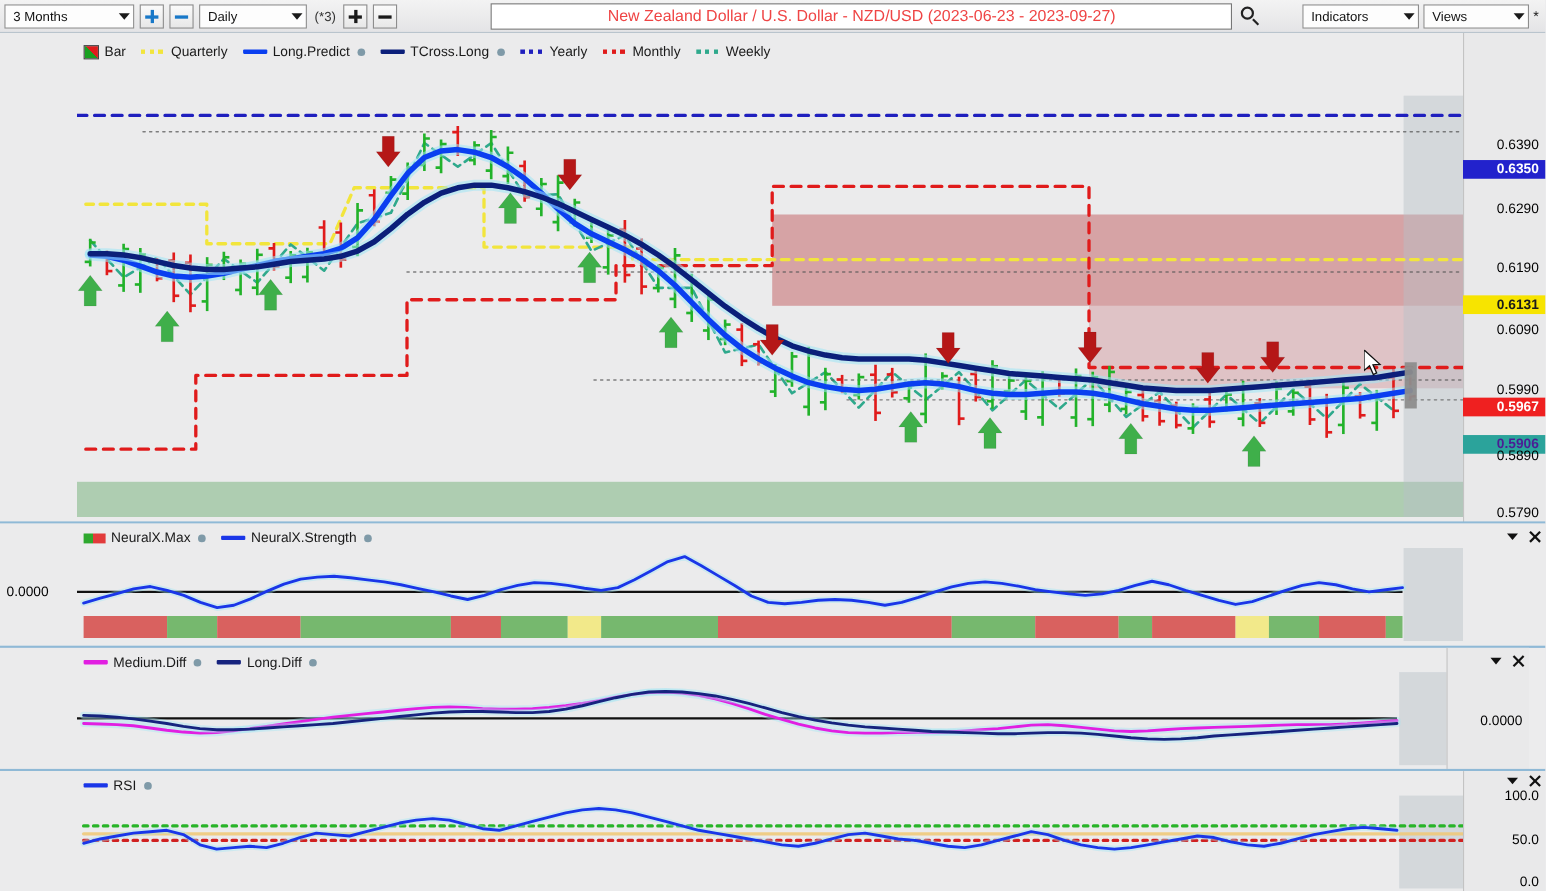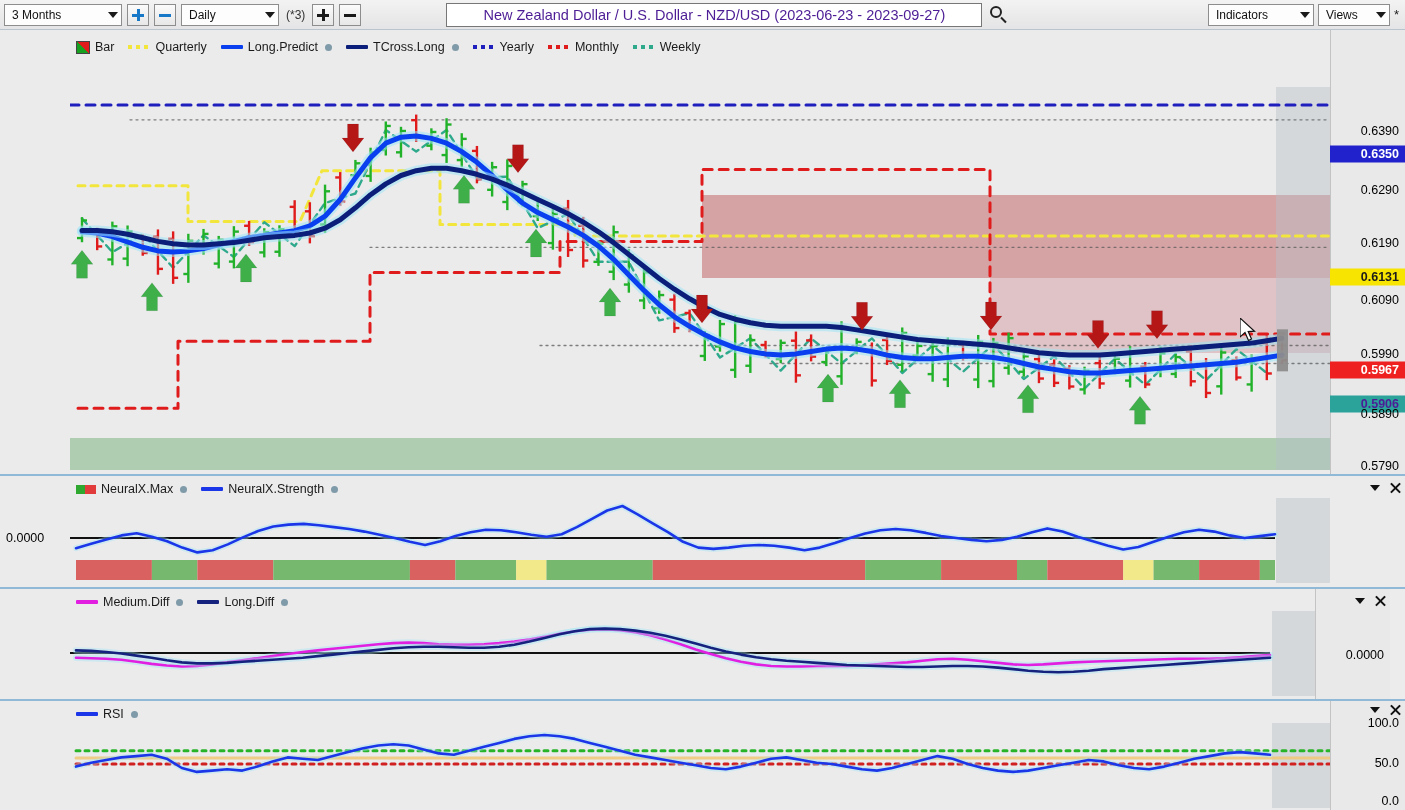--- a/index.html
+++ b/index.html
@@ -33,22 +33,22 @@
     width: 22px; height: 22px; background: linear-gradient(#fbfbfb,#e7e7e7);
     border: 1px solid #8d8d8d; position: relative; cursor: pointer;
   }
   .sqbtn .hbar, .sqbtn .vbar { position: absolute; background: #1878c8; }
   .sqbtn .hbar { left: 4px; right: 4px; top: 9px; height: 3px; }
   .sqbtn .vbar { top: 4px; bottom: 4px; left: 9px; width: 3px; }
   .sqbtn.dark .hbar, .sqbtn.dark .vbar { background: #1a1a1a; }
   .mult { font-size: 12px; color: #333; padding: 0 2px; }
   .titlewrap { flex: 0 0 auto; margin-left: 80px; display: flex; align-items: center; gap: 8px; }
   #symbol-field {
-    width: 536px; height: 24px; background: #fff; border: 1px solid #777;
-    font-size: 14.5px; color: #4c1d95; display: flex; align-items: center;
+    width: 674px; height: 24px; background: #fff; border: 1px solid #777;
+    font-size: 14.5px; color: #ef4444; display: flex; align-items: center;
     justify-content: center; text-align: center;
   }
   .magnifier { width: 18px; height: 18px; position: relative; cursor: pointer; }
   .magnifier .ring {
     position: absolute; width: 12px; height: 12px; border: 2px solid #222;
     border-radius: 50%; left: 0; top: 0;
   }
   .magnifier .hnd {
     position: absolute; width: 7px; height: 2px; background: #222;
     transform: rotate(45deg); left: 10px; top: 13px;
@@ -157,21 +157,21 @@
       <span class="ring"></span>
         <span class="hnd"></span>
     </div>
   </div>
 
   <div class="right-group">
     <div class="combo" style="width:106px">
       <span class="cap">Indicators</span>
       <span class="caret"></span>
     </div>
-    <div class="combo" style="width:72px">
+    <div class="combo" style="width:96px">
       <span class="cap">Views</span>
       <span class="caret"></span>
     </div>
     <span class="star">*</span>
   </div>
 </div>
 
 <div class="panel" id="main-panel" style="top:30px;height:445px;width:1405px">
 
   <div class="legend" id="main-legend" style="left:76px; top:10px;">

